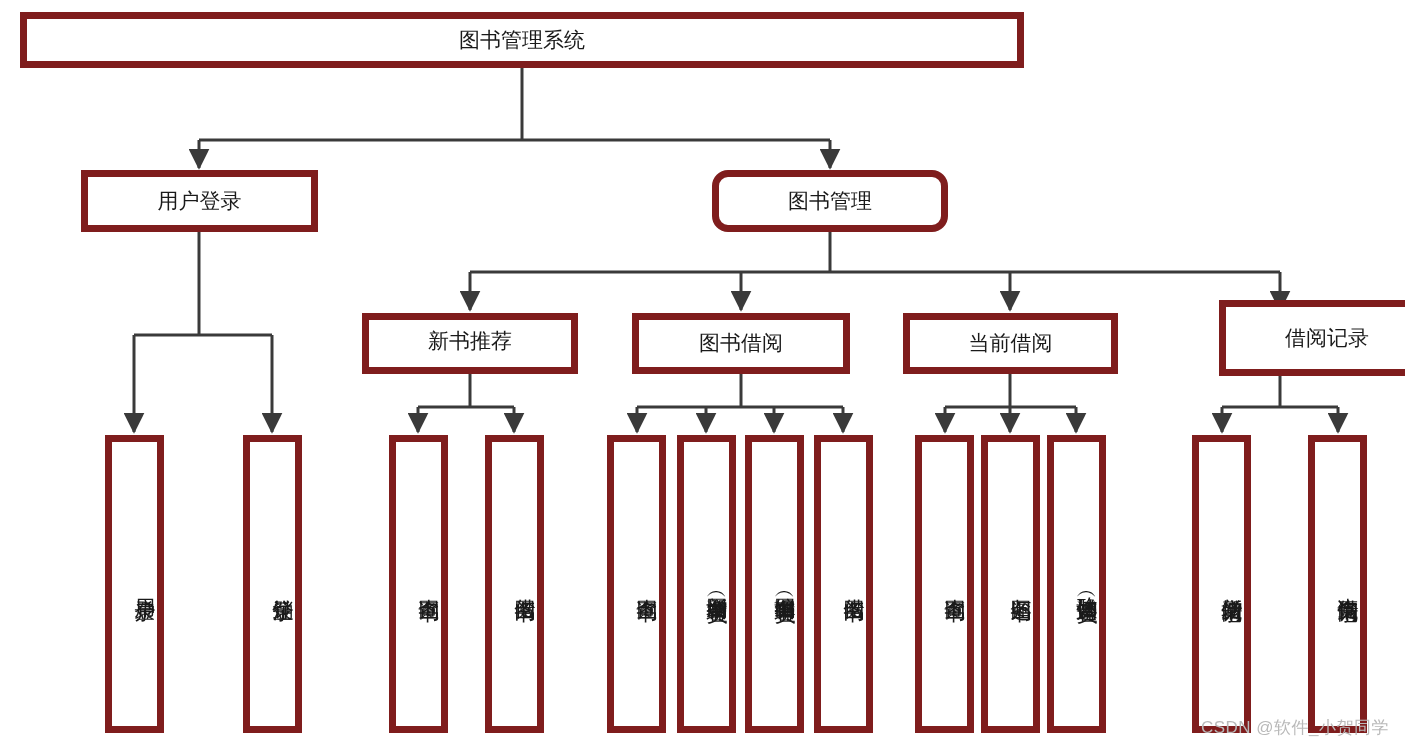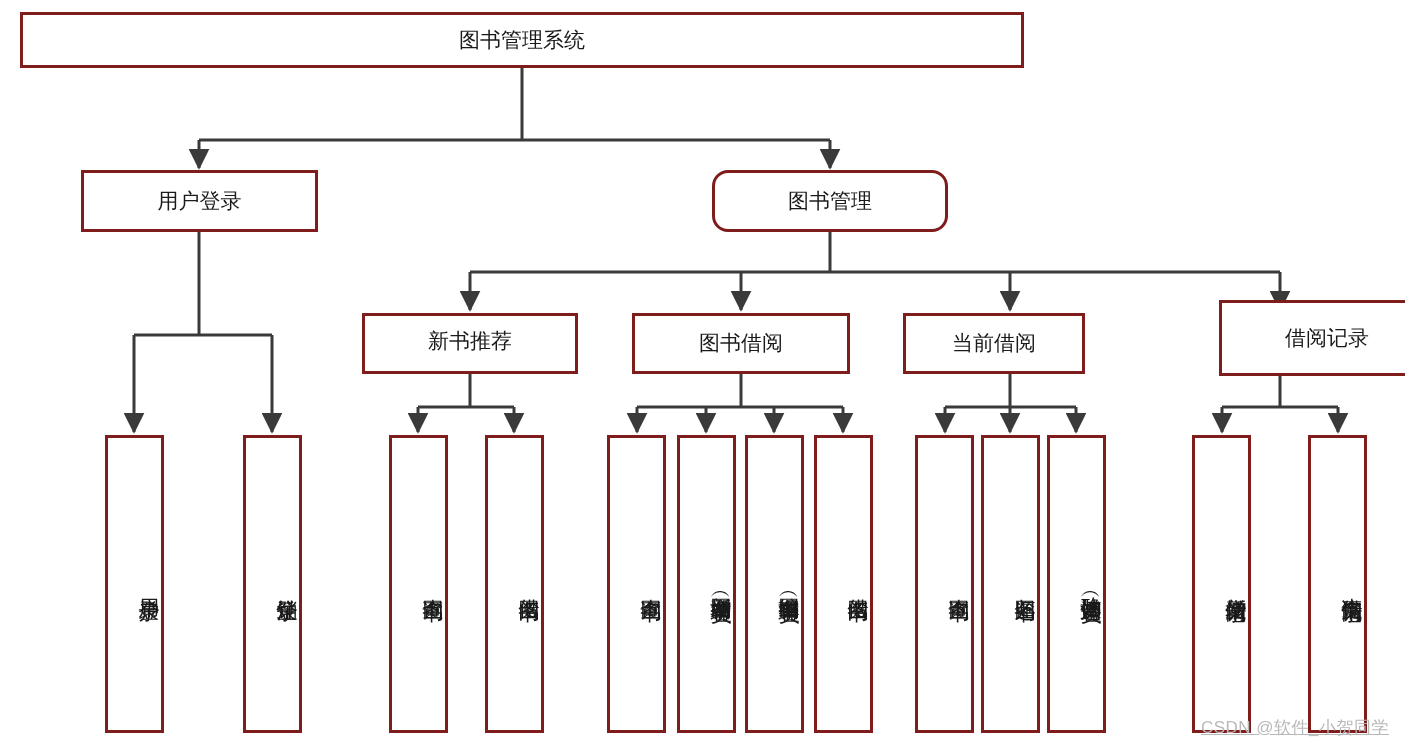--- a/index.html
+++ b/index.html
@@ -22,21 +22,21 @@
   #edge-layer {
     position: absolute;
     left: 0;
     top: 0;
     width: 1405px;
     height: 747px;
     pointer-events: none;
   }
   .node {
     position: absolute;
-    border: 3px solid #7f1d1d;
+    border: 7px solid #7f1d1d;
     background: #ffffff;
     color: #1a1a1a;
     display: flex;
     align-items: center;
     justify-content: center;
     text-align: center;
     line-height: 1.18;
   }
   .node.h {
     font-size: 21px;
@@ -56,21 +56,20 @@
     display: block;
   }
   #watermark {
     position: absolute;
     right: 16px;
     bottom: 8px;
     font-size: 17px;
     color: #b9b9b9;
     white-space: nowrap;
     letter-spacing: 0.5px;
-    text-decoration: underline;
   }
 </style>
 </head>
 <body>
 
 <div id="diagram-root">
 
   <svg id="edge-layer" viewBox="0 0 1405 747" width="1405" height="747">
     <defs>
       <marker id="arrow" viewBox="0 0 10 10" refX="9.2" refY="5" markerWidth="7" markerHeight="7" orient="auto-start-reverse">
@@ -131,21 +130,21 @@
   <div class="node h" style="left:712px; top:170px; width:236px; height:62px;border-radius:16px;">
     <span>图书管理</span>
   </div>
 
   <div class="node h" style="left:362px; top:313px; width:216px; height:61px;font-family:Liberation Mono, monospace;">
     <span>新书推荐</span>
   </div>
   <div class="node h" style="left:632px; top:313px; width:218px; height:61px;text-align:right;">
     <span>图书借阅</span>
   </div>
-  <div class="node h" style="left:903px; top:313px; width:182px; height:61px;">
+  <div class="node h" style="left:903px; top:313px; width:215px; height:61px;">
     <span>当前借阅</span>
   </div>
   <div class="node h" style="left:1172px; top:300px; width:216px; height:76px;margin-left:47px;">
     <span>借阅记录</span>
   </div>
 
   <div class="node v" style="left:105px; top:435px; width:59px; height:298px;">
     <span class="vtext">用户登录</span>
   </div>
   <div class="node v" style="left:243px; top:435px; width:59px; height:298px;">

